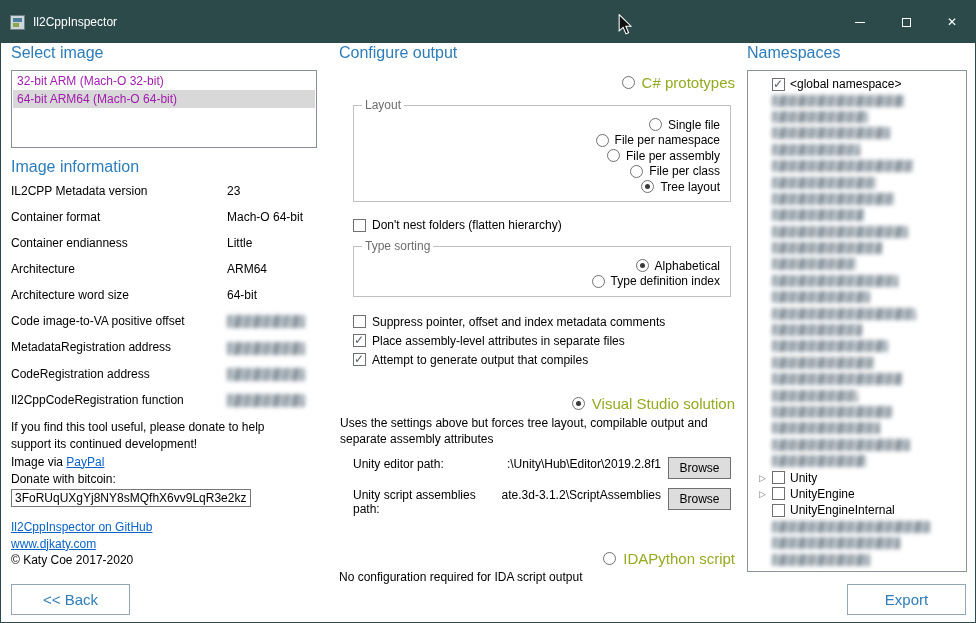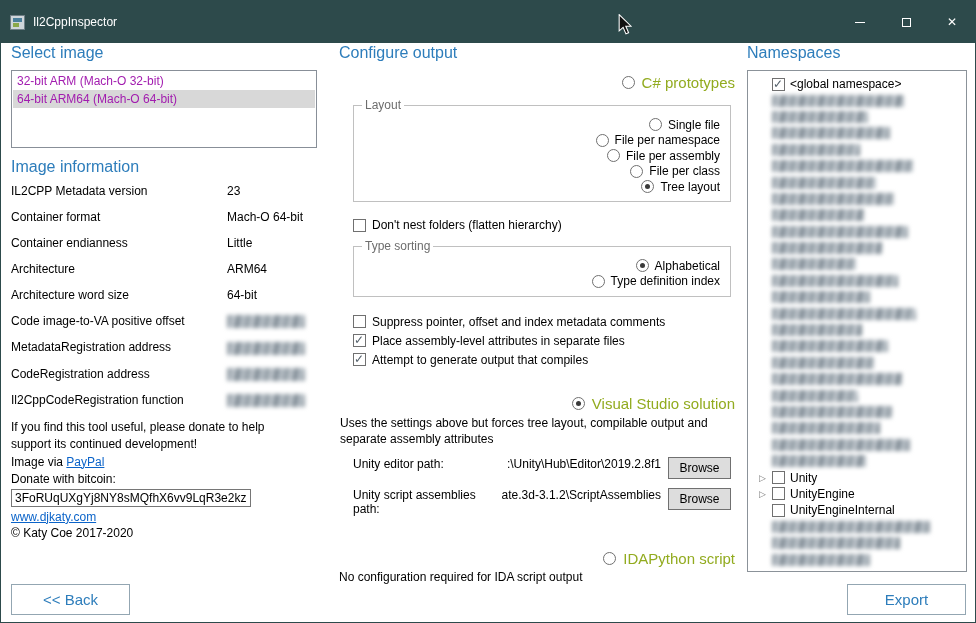--- a/index.html
+++ b/index.html
@@ -151,20 +151,21 @@
           <div class="info-row">
             <span class="info-label">Il2CppCodeRegistration function</span>
             <span class="info-value"><span class="redacted"></span></span>
           </div>
         </div>
 
       <div class="donate-text">If you find this tool useful, please donate to help support its continued development!</div>
       <div class="line"><span>Image via </span><a class="link">PayPal</a></div>
       <div class="line">Donate with bitcoin:</div>
       <input class="bitcoin-input" value="3FoRUqUXgYj8NY8sMQfhX6vv9LqR3e2kzz" style="">
+      <div class="line links-block"><a class="link">Il2CppInspector on GitHub</a></div>
       <div class="line"><a class="link">www.djkaty.com</a></div>
       <div class="line copyright">© Katy Coe 2017-2020</div>
 
       <button class="big-btn back-btn">&lt;&lt; Back</button>
     </div>
 
     <div class="col col-mid">
       <div class="heading">Configure output</div>
 
       <div class="radio-row head-row">

